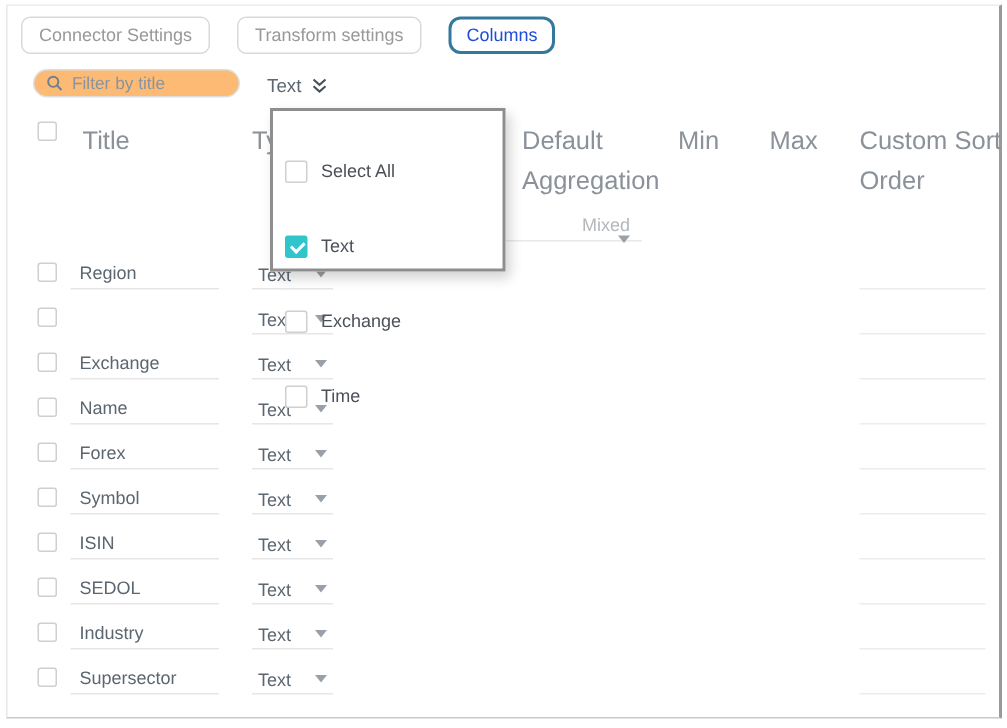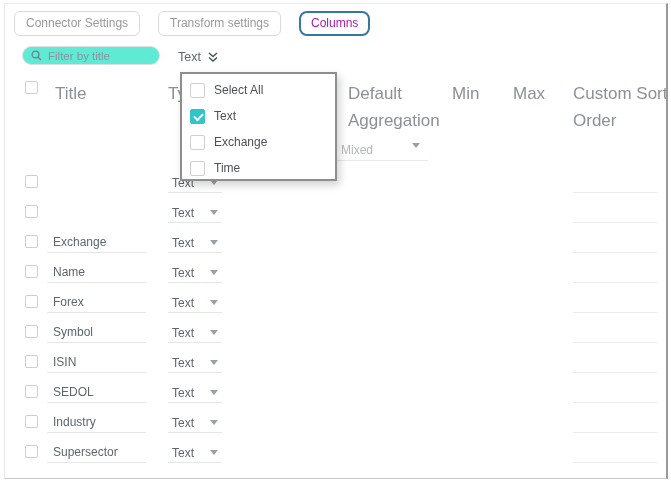--- a/index.html
+++ b/index.html
@@ -7,25 +7,25 @@
   body { font-family:"Liberation Sans", sans-serif; }
   .page { position:relative; width:671px; height:485px; background:#fff; overflow:hidden; }
   .frame { position:absolute; left:4px; top:3px; width:664px; height:476px;
            border-top:1px solid #ededed; border-left:1px solid #e7e7e7;
            border-right:2px solid #9a9a9a; border-bottom:1px solid #c9c9c9; pointer-events:none; }
 
   
   .tabs { position:absolute; left:14px; top:11px; display:flex; gap:18px; }
   .tab { height:25px; padding:0 11px; line-height:23px; border:1px solid #d9d9d9; border-radius:6px;
          background:#fff; color:#97999b; font-size:12px; cursor:pointer; white-space:nowrap; }
-  .tab.on { border:2px solid #35789e; border-radius:8px; line-height:21px; padding:0 10px; color:#a21caf; }
+  .tab.on { border:2px solid #35789e; border-radius:8px; line-height:21px; padding:0 10px; color:#1d4ed8; }
 
   
   .search { position:absolute; left:22px; top:46px; width:138px; height:19px; border:1px solid #dedede;
-            border-radius:10px; display:flex; align-items:center; padding:0 6px 0 8px; gap:6px; background:#5eead4; }
+            border-radius:10px; display:flex; align-items:center; padding:0 6px 0 8px; gap:6px; background:#fdba74; }
   .search input { border:none; outline:none; flex:1; min-width:0; font-size:11.5px; color:#5c6670;
                   font-family:"Liberation Sans", sans-serif; background:transparent; }
   .search input::placeholder { color:#8b949d; }
 
   
   .type-filter { position:absolute; left:178px; top:50px; display:flex; align-items:center; gap:7px;
                  font-size:12.5px; color:#5d6771; cursor:pointer; }
 
   
   .hdr { position:absolute; font-size:17px; color:#8b9199; white-space:nowrap; }
@@ -36,41 +36,41 @@
   .cb.on { background:#2fc5cb; border-color:#2fc5cb; }
   .cb.on::after { content:''; position:absolute; left:3px; top:3px; width:7px; height:4px;
                   border-left:2px solid #fff; border-bottom:2px solid #fff; transform:rotate(-45deg); }
 
   
   .caret { width:0; height:0; border-left:4px solid transparent; border-right:4px solid transparent;
            border-top:5px solid #99a0a7; }
 
   
   .mixed { position:absolute; left:337px; top:143px; width:91px; height:18px; border-bottom:1px solid #e9e9e9;
-           display:flex; align-items:flex-start; justify-content:space-between; padding:0 8px 0 4px;
-           font-size:12px; color:#b4b7bb; cursor:pointer; }
+           display:flex; align-items:flex-end; justify-content:space-between; padding:0 8px 0 4px;
+           font-size:12px; color:#b4b7bb; cursor:pointer;flex-direction:column; }
 
   
   .rows { position:absolute; left:0; top:170px; width:671px; }
   .row { position:relative; height:30px; }
   .row .cb { position:absolute; left:25px; top:5px; cursor:pointer; }
   .title-input { position:absolute; left:47px; top:3px; width:99px; height:20px; border:none;
                  border-bottom:1px solid #e6e6e6; outline:none; background:transparent;
                  font-family:"Liberation Sans", sans-serif; font-size:12px; color:#5c6670; padding:0 0 2px 6px; }
   .type-dd { position:absolute; left:168px; top:3px; width:54px; height:20px; border-bottom:1px solid #e6e6e6;
              display:flex; align-items:center; justify-content:space-between; padding:0 4px 0 4px;
              font-size:12px; color:#5c6670; cursor:pointer; }
   .sort-input { position:absolute; left:573px; top:3px; width:84px; height:20px; border:none;
                 border-bottom:1px solid #ececec; outline:none; background:transparent; }
 
   
   .panel { position:absolute; left:180px; top:72px; width:157px; height:109px; background:#fff;
            border:2px solid #8e8e8e; box-shadow:3px 4px 8px rgba(0,0,0,0.18); z-index:10; padding-top:3px; }
   .panel-item { height:26px; display:flex; align-items:center; gap:9px; padding-left:8px;
-                font-size:12px; color:#4c5158; cursor:pointer; }
+                font-size:12px; color:#4c5158; cursor:pointer;margin-top:24px; }
 </style>
 </head>
 <body>
 
 <div class="page">
   <div class="frame"></div>
 
   <div class="tabs">
   <div class="tab">Connector Settings</div>
 
@@ -110,20 +110,21 @@
   <div class="hdr" style="left:573px; top:111px;">Order</div>
 
   <div class="mixed">
     <span>Mixed</span>
     <span class="caret"></span>
   </div>
 
   <div class="rows">
   <div class="row">
     <div class="cb"></div>
+    <input class="title-input" type="text" value="Region" style="">
     <div class="type-dd">
       <span>Text</span>
       <span class="caret"></span>
     </div>
     <input class="sort-input" type="text" style="">
   </div>
 
   <div class="row">
     <div class="cb"></div>
     <div class="type-dd">

